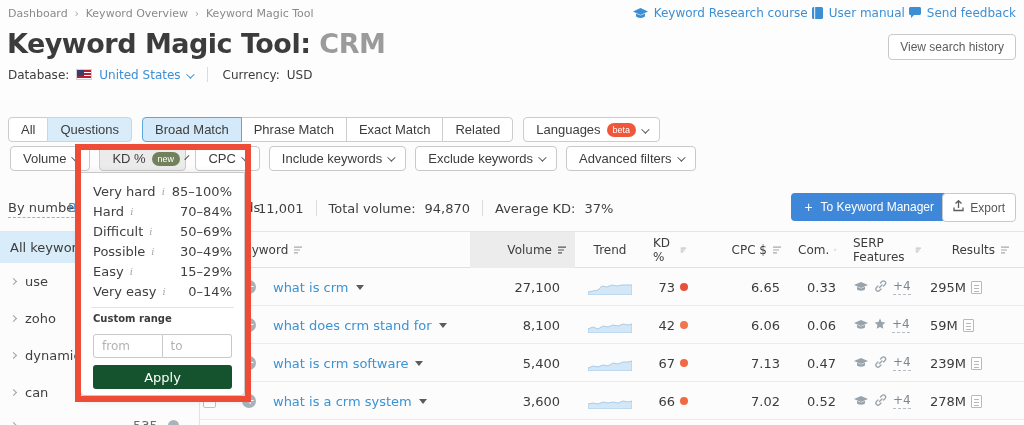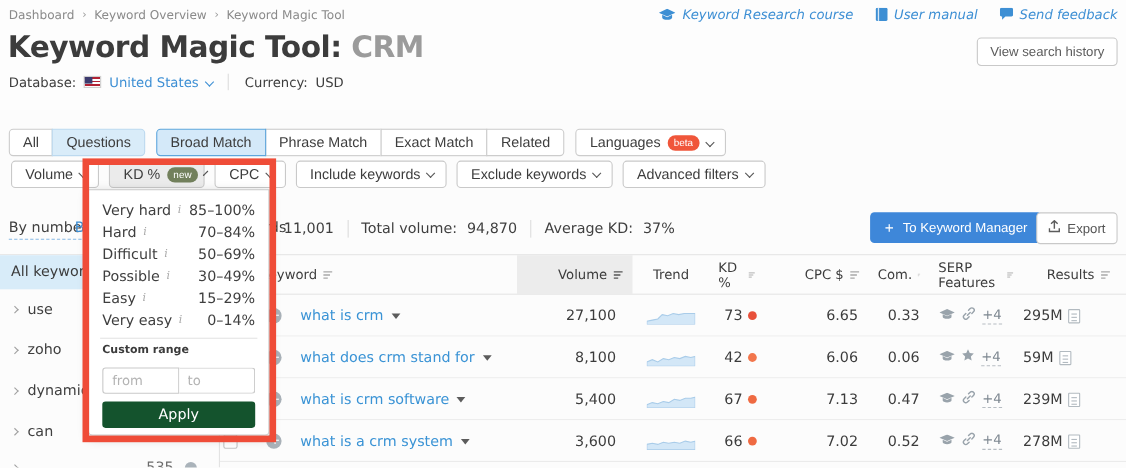--- a/index.html
+++ b/index.html
@@ -9,21 +9,21 @@
     font-family:"DejaVu Sans","Liberation Sans",sans-serif;
     background:#fcfcfc; color:#3d3d3d;
   }
   .hdr { position:absolute; top:0; left:0; width:1024px; height:100px; background:#fdfdfd; }
 
   
   .crumbs { position:absolute; top:7px; left:8px; font-size:11px; color:#8a8a8a; display:flex; gap:7px; align-items:center; }
   .crumbs .sep { color:#9c9c9c; font-size:10px; }
 
   
-  .toplinks { position:absolute; top:6px; right:8px; display:flex; gap:20px; font-size:12px; color:#3d8fd4; align-items:center;font-style:italic; }
+  .toplinks { position:absolute; top:6px; right:8px; display:flex; gap:4px; font-size:12px; color:#3d8fd4; align-items:center; }
   .toplinks .lk { display:flex; gap:6px; align-items:center; cursor:pointer; }
   .toplinks svg { display:block; }
 
   
   .title { position:absolute; top:28px; left:7px; font-size:27px; font-weight:bold; color:#3c3c3c; letter-spacing:-0.5px; }
   .title .q { color:#9b9b9b; }
 
   .vsh-btn { position:absolute; top:34px; right:8px; font-size:12px; color:#5c5c5c; background:#fff;
     border:1px solid #c9c9c9; border-radius:4px; padding:5px 11px; cursor:pointer; }
 

